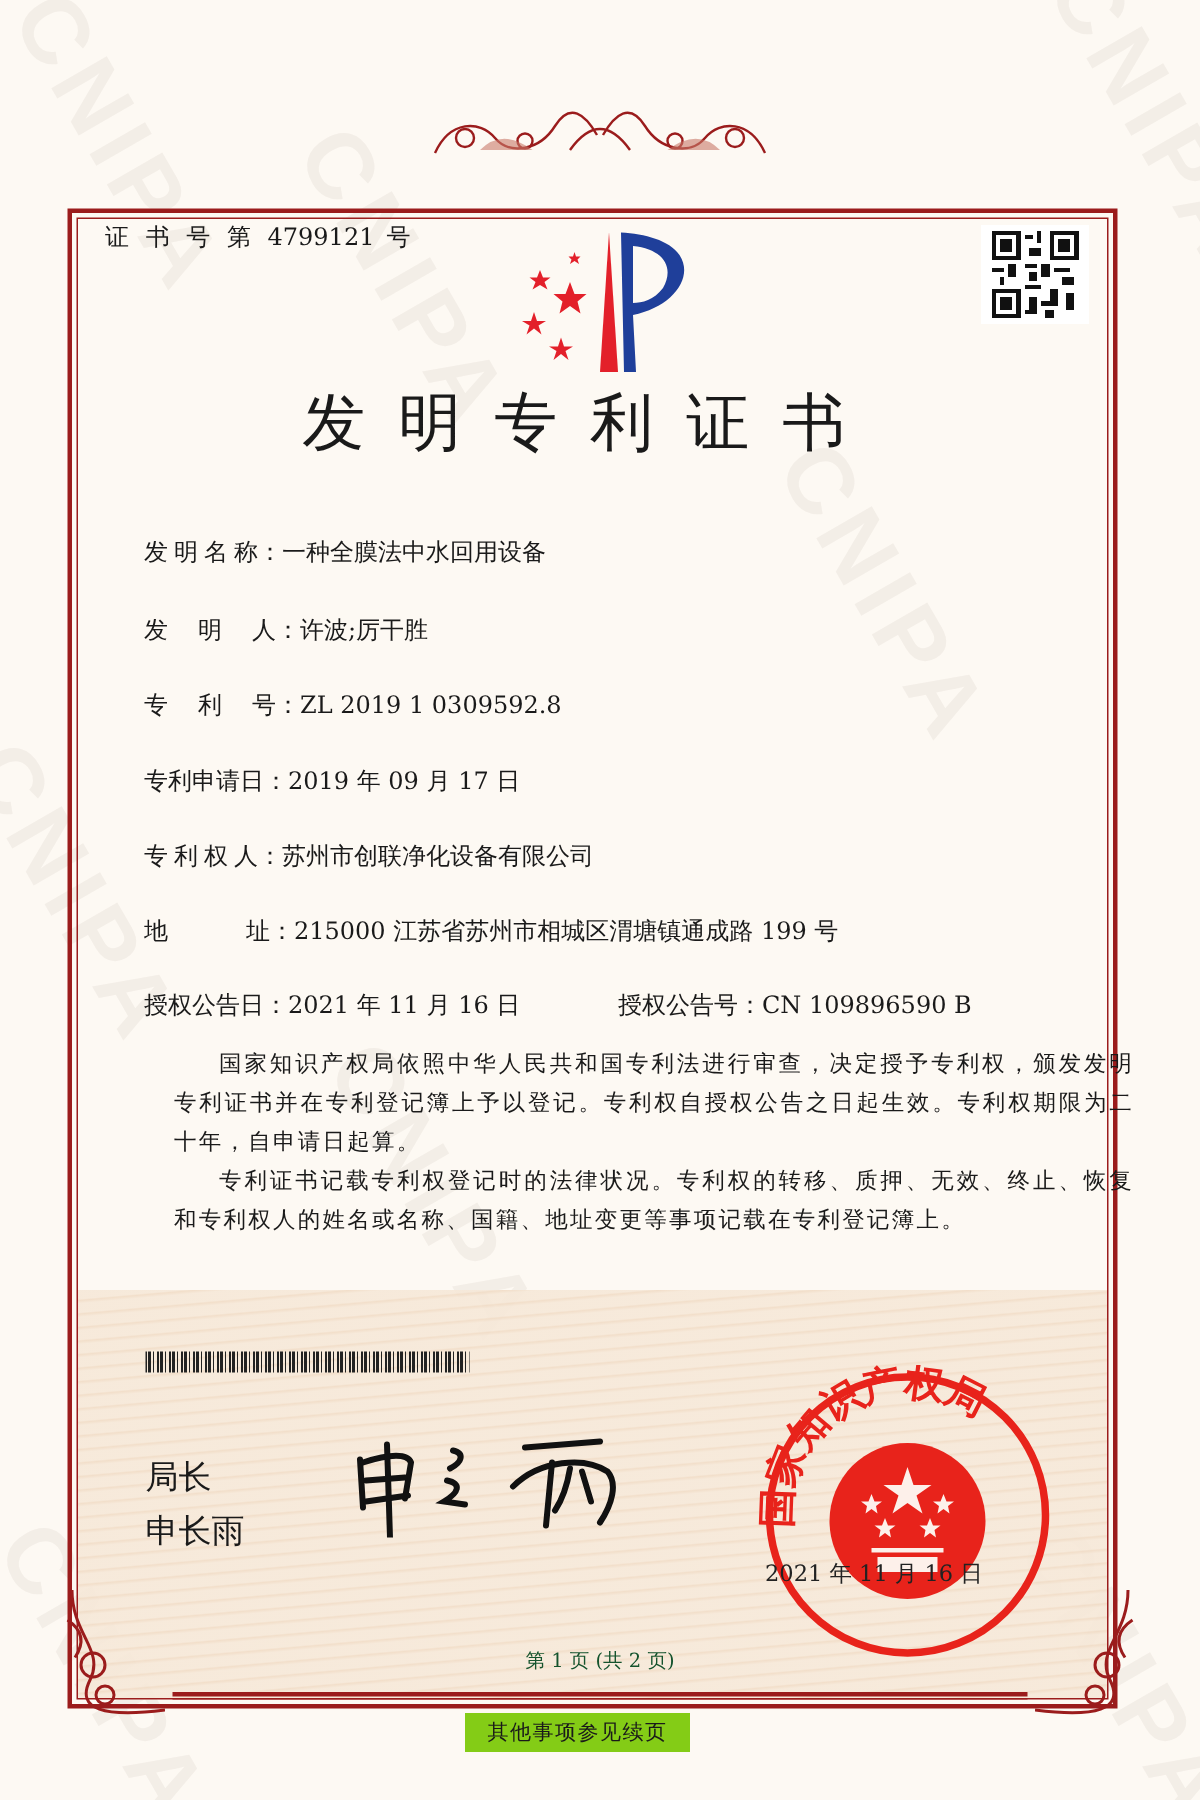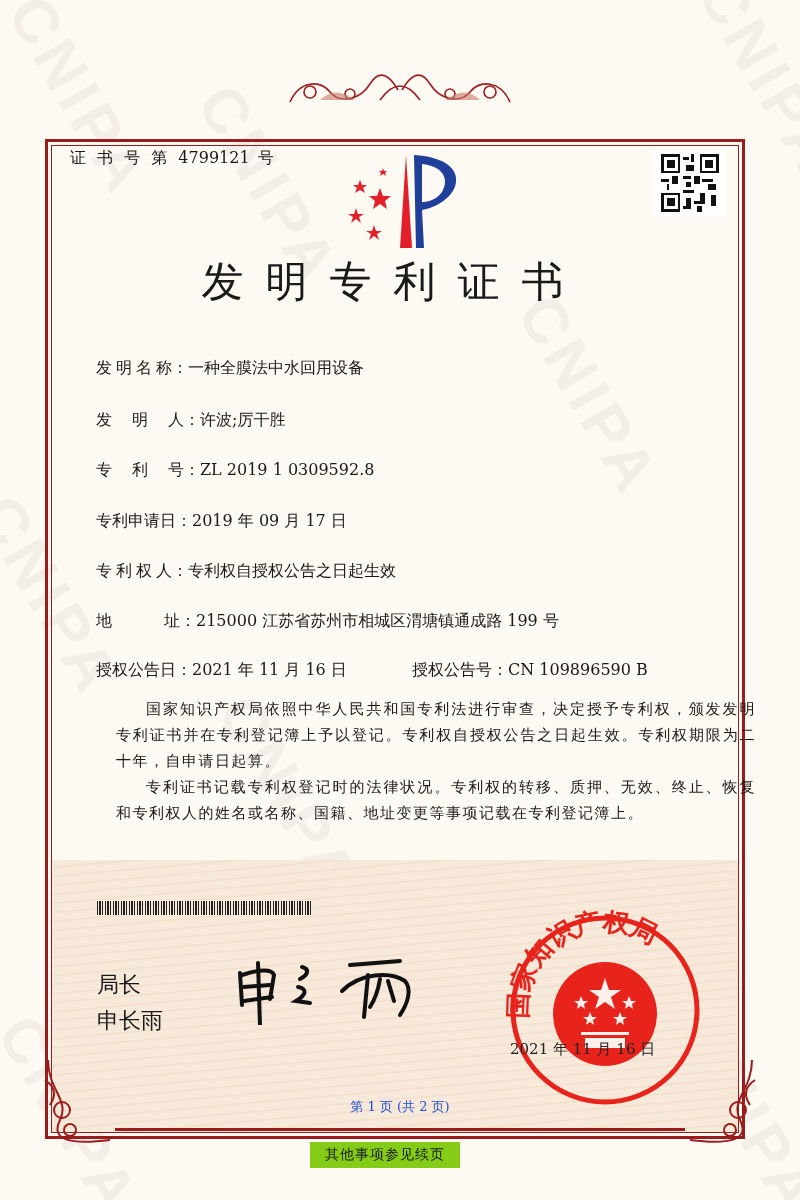--- a/index.html
+++ b/index.html
@@ -62,21 +62,21 @@
   .director-title, .director-name {
     position:absolute; left:97px; font-family:"DejaVu Sans","Liberation Sans",sans-serif; font-size:22px;
   }
   .signature { position:absolute; left:230px; top:955px; width:190px; height:70px; }
   .seal { position:absolute; left:495px; top:910px; width:220px; height:200px; }
   .seal-date {
     position:absolute; left:510px; top:1040px; font-size:15px; color:#222;
     letter-spacing:0px;
   }
   .page-info {
-    position:absolute; left:0; width:800px; text-align:center; top:1098px; font-size:13px; color:#1d4ed8;
+    position:absolute; left:0; width:800px; text-align:center; top:1098px; font-size:13px; color:#14532d;
   }
   .continue-note {
     position:absolute; left:310px; top:1142px; width:150px; text-align:center;
     background:#84cc16; font-size:14px; padding:4px 0; letter-spacing:1px;
   }
 </style>
 </head>
 <body>
 
 <div class="watermark" style="left:-30px;top:60px;">CNIPA</div>
@@ -187,21 +187,21 @@
 <div class="field" style="top:410px;">
   <span class="lbl">发　 明　 人：</span><span class="val">许波;厉干胜</span>
 </div>
 <div class="field" style="top:460px;">
   <span class="lbl">专　 利　 号：</span><span class="val">ZL 2019 1 0309592.8</span>
 </div>
 <div class="field" style="top:511px;">
   <span class="lbl">专利申请日：</span><span class="val">2019 年 09 月 17 日</span>
 </div>
 <div class="field" style="top:561px;">
-  <span class="lbl">专 利 权 人：</span><span class="val">专利权自授权公告之日起生效</span>
+  <span class="lbl">专 利 权 人：</span><span class="val">苏州市创联净化设备有限公司</span>
 </div>
 <div class="field" style="top:611px;">
   <span class="lbl">地　　　 址：</span><span class="val">215000 江苏省苏州市相城区渭塘镇通成路 199 号</span>
 </div>
 <div class="field" style="top:660px;">
   <span class="lbl">授权公告日：</span><span class="val">2021 年 11 月 16 日</span>
 </div>
 <div class="field" style="top:660px;left:412px;">
   <span class="lbl">授权公告号：</span><span class="val">CN 109896590 B</span>
 </div>

